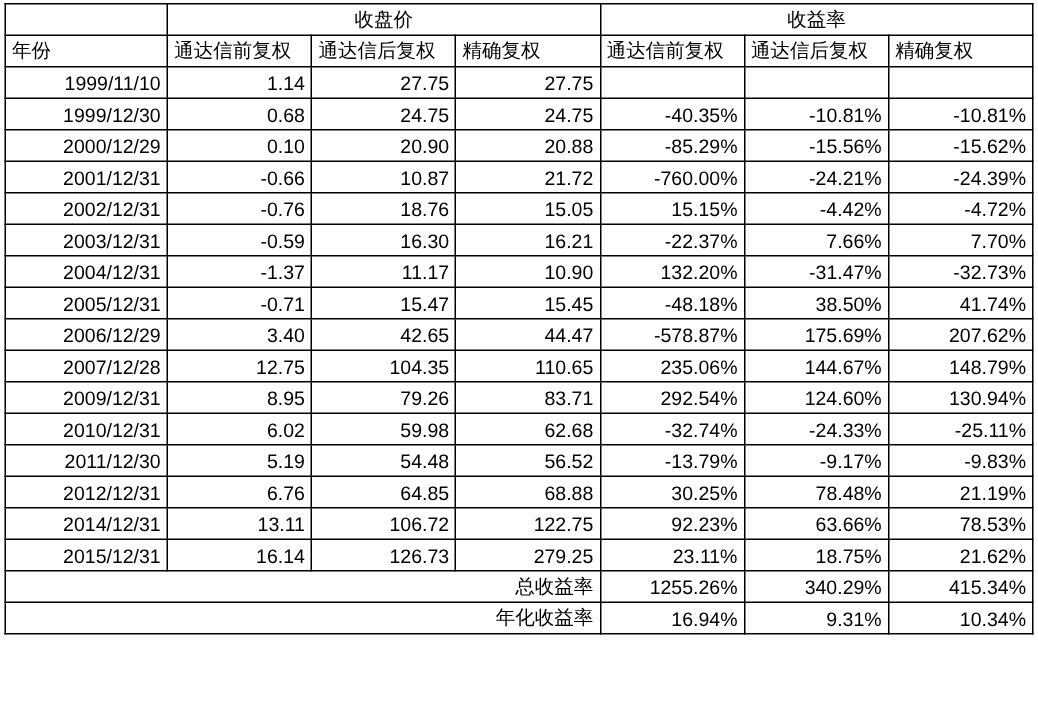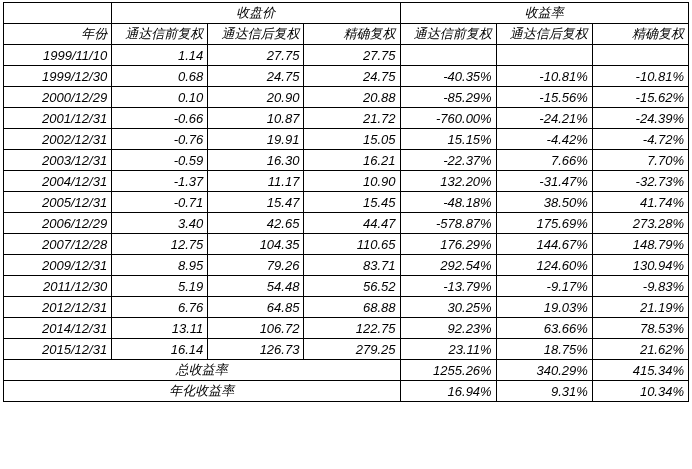--- a/index.html
+++ b/index.html
@@ -14,51 +14,50 @@
     font-size: 13px;
     color: #000000;
     overflow: hidden;
   }
   #page {
     width: 692px;
     height: 469px;
     position: relative;
     box-sizing: border-box;
     padding: 2px 0 0 0;
-    font-style: italic;
   }
   table.sheet {
     border-collapse: collapse;
     width: 686px;
     margin: 0 3px;
     table-layout: fixed;
   }
   table.sheet td, table.sheet th {
     border: 1px solid #000000;
     padding: 1px 4px;
     height: 18px;
     font-weight: normal;
     font-size: 13px;
     white-space: nowrap;
     overflow: hidden;
   }
-  .ctr { text-align: right; }
+  .ctr { text-align: left; }
   .rgt { text-align: right; }
   .blank {
     border: none;
   }
   
   col.c-year { width: 108px; }
   col.c-num  { width: 96px; }
   .grp-head {
     text-align: center;
     font-size: 13px;
   }
   .rowlabel {
-    text-align: center;
+    text-align: right;
     padding-left: 3px;
   }
 </style>
 </head>
 <body>
 
 <div id="page">
 
   <table class="sheet">
     <colgroup>
@@ -120,21 +119,21 @@
           <td class="rgt">-0.66</td>
           <td class="rgt">10.87</td>
           <td class="rgt">21.72</td>
           <td class="rgt">-760.00%</td>
           <td class="rgt">-24.21%</td>
           <td class="rgt">-24.39%</td>
         </tr>
       <tr>
           <td class="rgt">2002/12/31</td>
           <td class="rgt">-0.76</td>
-          <td class="rgt">19.91</td>
+          <td class="rgt">18.76</td>
           <td class="rgt">15.05</td>
           <td class="rgt">15.15%</td>
           <td class="rgt">-4.42%</td>
           <td class="rgt">-4.72%</td>
         </tr>
       <tr>
           <td class="rgt">2003/12/31</td>
           <td class="rgt">-0.59</td>
           <td class="rgt">16.30</td>
           <td class="rgt">16.21</td>
@@ -160,56 +159,65 @@
           <td class="rgt">38.50%</td>
           <td class="rgt">41.74%</td>
         </tr>
       <tr>
           <td class="rgt">2006/12/29</td>
           <td class="rgt">3.40</td>
           <td class="rgt">42.65</td>
           <td class="rgt">44.47</td>
           <td class="rgt">-578.87%</td>
           <td class="rgt">175.69%</td>
-          <td class="rgt">273.28%</td>
+          <td class="rgt">207.62%</td>
         </tr>
       <tr>
           <td class="rgt">2007/12/28</td>
           <td class="rgt">12.75</td>
           <td class="rgt">104.35</td>
           <td class="rgt">110.65</td>
-          <td class="rgt">176.29%</td>
+          <td class="rgt">235.06%</td>
           <td class="rgt">144.67%</td>
           <td class="rgt">148.79%</td>
         </tr>
       <tr>
           <td class="rgt">2009/12/31</td>
           <td class="rgt">8.95</td>
           <td class="rgt">79.26</td>
           <td class="rgt">83.71</td>
           <td class="rgt">292.54%</td>
           <td class="rgt">124.60%</td>
           <td class="rgt">130.94%</td>
         </tr>
       <tr>
+          <td class="rgt">2010/12/31</td>
+          <td class="rgt">6.02</td>
+          <td class="rgt">59.98</td>
+          <td class="rgt">62.68</td>
+          <td class="rgt">-32.74%</td>
+          <td class="rgt">-24.33%</td>
+          <td class="rgt">-25.11%</td>
+        </tr>
+      <tr>
           <td class="rgt">2011/12/30</td>
           <td class="rgt">5.19</td>
           <td class="rgt">54.48</td>
           <td class="rgt">56.52</td>
           <td class="rgt">-13.79%</td>
           <td class="rgt">-9.17%</td>
           <td class="rgt">-9.83%</td>
         </tr>
       <tr>
           <td class="rgt">2012/12/31</td>
           <td class="rgt">6.76</td>
           <td class="rgt">64.85</td>
           <td class="rgt">68.88</td>
           <td class="rgt">30.25%</td>
-          <td class="rgt">19.03%</td>
+          <td class="rgt">78.48%</td>
           <td class="rgt">21.19%</td>
         </tr>
       <tr>
           <td class="rgt">2014/12/31</td>
           <td class="rgt">13.11</td>
           <td class="rgt">106.72</td>
           <td class="rgt">122.75</td>
           <td class="rgt">92.23%</td>
           <td class="rgt">63.66%</td>
           <td class="rgt">78.53%</td>

